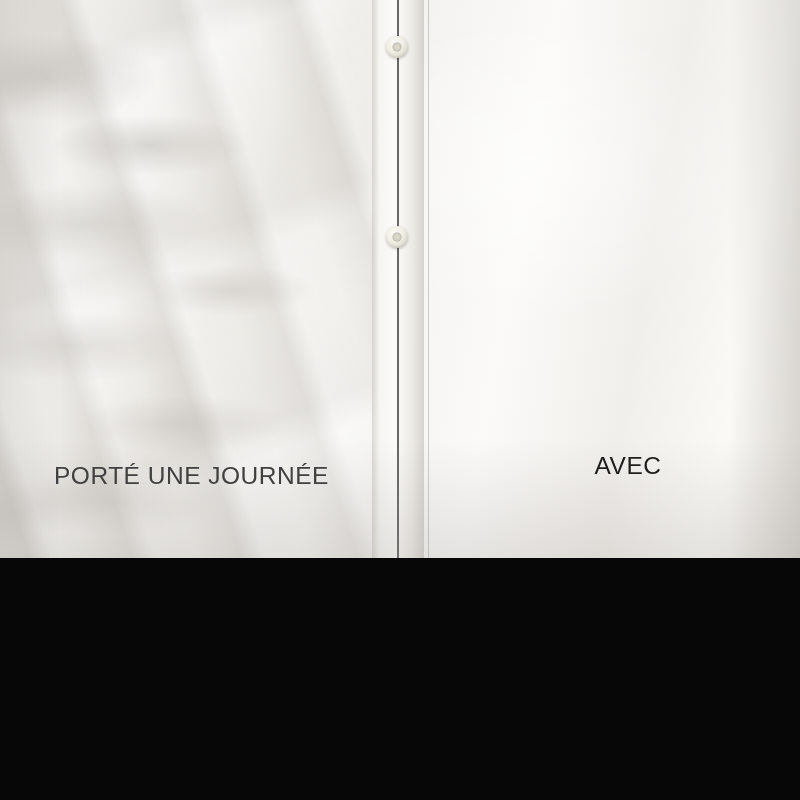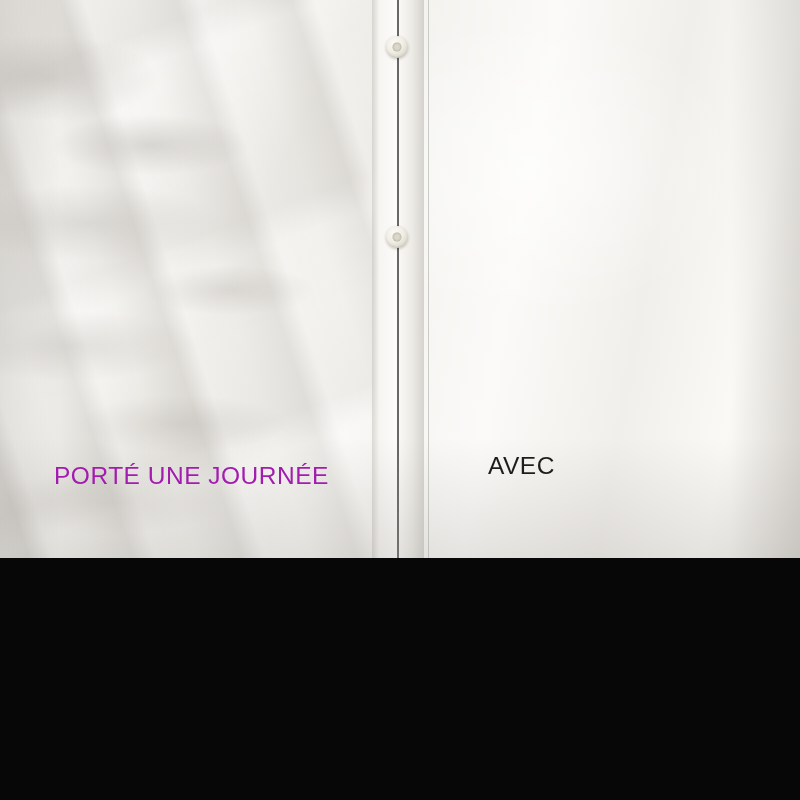--- a/index.html
+++ b/index.html
@@ -137,28 +137,29 @@
     width: 100%; height: 120px;
     background: linear-gradient(0deg, rgba(150,146,140,0.22), rgba(0,0,0,0));
   }
 
   
   .caption-left {
     position: absolute;
     left: 54px; top: 462px;
     font-size: 24.5px;
     letter-spacing: 0.5px;
-    color: #a21caf;
+    color: #404040;
     font-weight: 400;
     white-space: nowrap;
   }
   .caption-right {
     position: absolute;
     left: 488px; top: 450px;
     width: 280px;
+    text-align: center;
     font-size: 24.5px;
     letter-spacing: 0.5px;
     line-height: 32px;
     color: #1d1d1b;
     font-weight: 400;
   }
 
   
   .banner {
     position: absolute;

